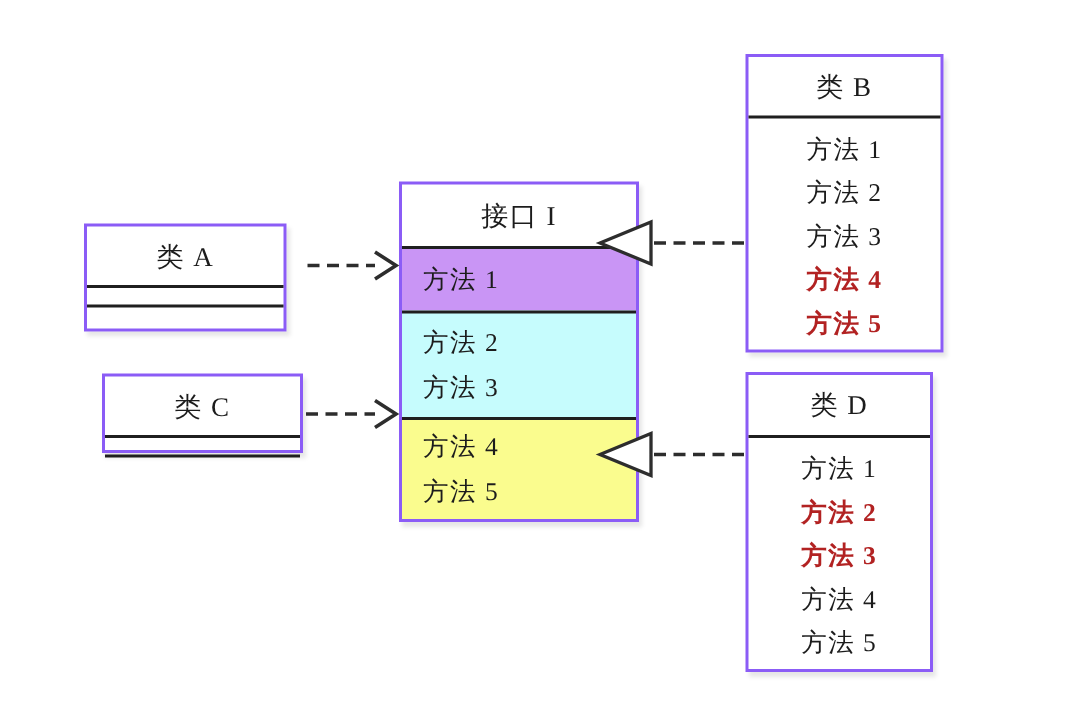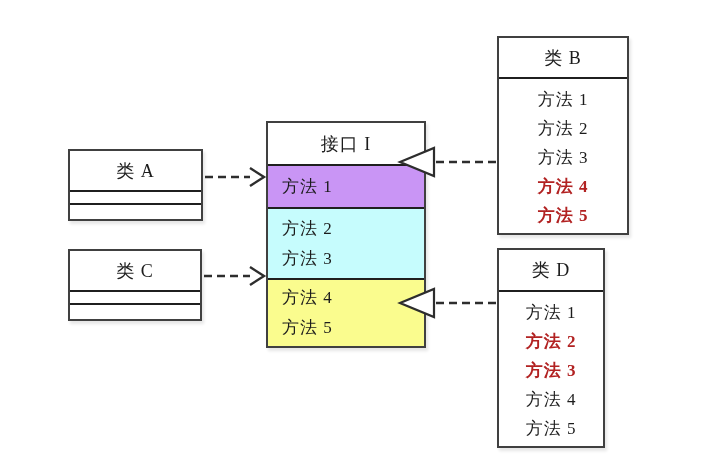--- a/index.html
+++ b/index.html
@@ -7,51 +7,51 @@
     position:relative;
     width:720px;height:476px;
     background:#ffffff;
     font-family:"Liberation Serif","DejaVu Serif",serif;
     color:#1c1c1c;
     overflow:hidden;
   }
   .uml-box{
     position:absolute;
     background:#ffffff;
-    border:2px solid #404040;
+    border:2px solid #8b5cf6;
     box-sizing:border-box;
     box-shadow:2px 3px 3px rgba(0,0,0,0.10);
   }
   .uml-title{
     display:flex;align-items:center;justify-content:center;
     font-size:18px;letter-spacing:1px;
     box-sizing:border-box;
   }
   .compartment{border-top:2px solid #1f1f1f;box-sizing:border-box;}
 
   
-  .box-a{left:68px;top:149px;width:135px;height:72px;}
-  .box-c{left:68px;top:249px;width:134px;height:72px;}
+  .box-a{left:56px;top:149px;width:135px;height:72px;}
+  .box-c{left:68px;top:249px;width:134px;height:53px;}
   .box-a .uml-title,.box-c .uml-title{height:39px;}
   .empty-row-1{height:13px;}
   .empty-row-2{height:12px;}
 
   
   .box-iface{left:266px;top:121px;width:160px;height:227px;}
   .box-iface .uml-title{height:41px;}
   .iface-section{box-sizing:border-box;border-top:2px solid #1f1f1f;
     padding:0 0 0 14px;display:flex;flex-direction:column;justify-content:center;}
   .iface-section .method-line{font-size:17px;line-height:30px;letter-spacing:1px;}
   .sec-purple{height:43px;background:#c995f5;}
   .sec-cyan{height:71px;background:#c6fcfd;}
   .sec-yellow{height:68px;background:#fafc8e;}
 
   
   .box-b{left:497px;top:36px;width:132px;height:199px;}
-  .box-d{left:497px;top:248px;width:108px;height:200px;}
+  .box-d{left:497px;top:248px;width:125px;height:200px;}
   .box-b .uml-title{height:39px;}
   .box-d .uml-title{height:40px;}
   .methods{border-top:2px solid #1f1f1f;padding-top:6px;text-align:center;}
   .method{font-size:17px;line-height:29px;letter-spacing:1px;}
   .red{color:#b22222;font-weight:bold;}
 
   .arrow-layer{
     position:absolute;left:0;top:0;width:720px;height:476px;
     pointer-events:none;z-index:5;
   }

